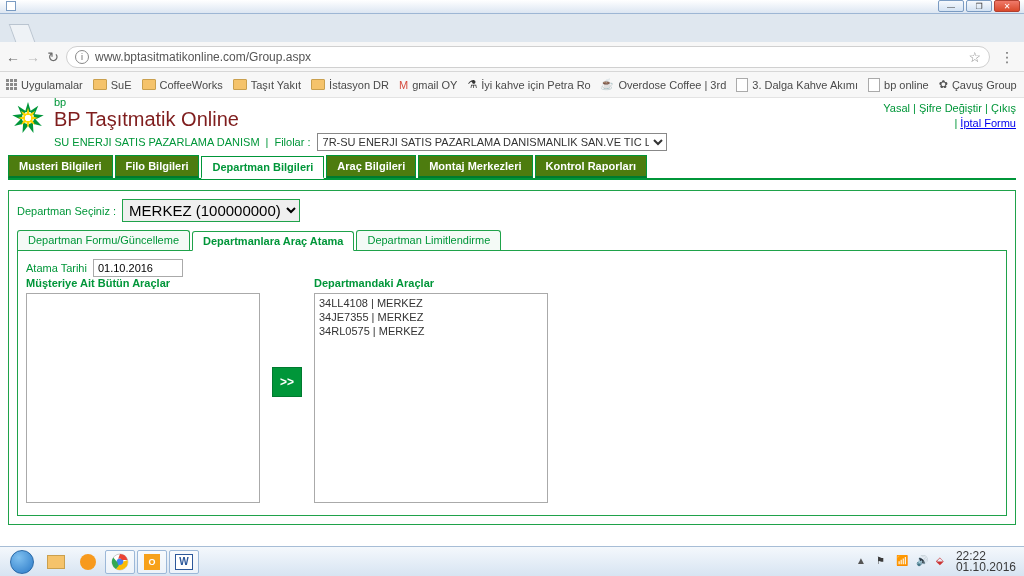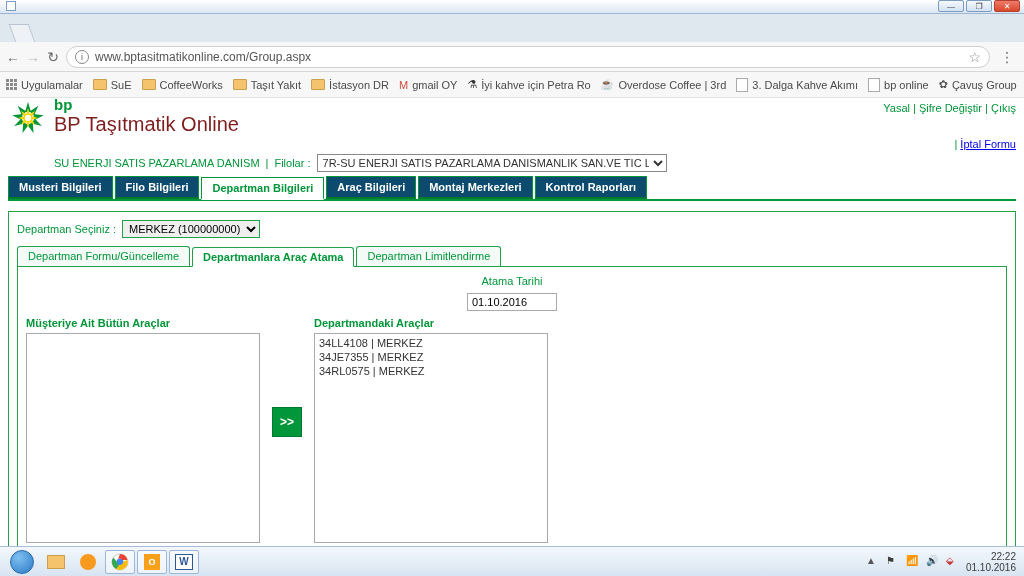--- a/index.html
+++ b/index.html
@@ -39,44 +39,44 @@
   
   .page { padding: 4px 8px 4px 8px; }
   .top-links { text-align:right; font-size:11px; color:#009639; }
   .top-links a{ color:#009639; text-decoration:none; }
   .top-links .sep{ color:#009639; }
   .iptal { text-align:right; color:#009639; font-size:11px; margin-top:2px; }
 
   .header { display:flex; align-items:flex-start; gap:6px; margin-top:-18px; }
   .bp-logo { width:40px; height:40px; }
   .bp-title-block { flex:1; }
-  .bp-name-top { color:#009639; font-size:15px; font-weight:bold; }
+  .bp-name-top { color:#009639; font-size:11px; font-weight:normal; }
   .bp-name-main { color:#7f1d1d; font-size:20px; font-weight:normal; }
-  .sub-row { display:flex; align-items:center; gap:6px; margin-top:18px; font-size:11px; color:#009639; }
+  .sub-row { display:flex; align-items:center; gap:6px; margin-top:2px; font-size:11px; color:#009639; }
   .sub-row .branch-sel { font-size:11px; padding:1px; border:1px solid #888; background:#fff; width:350px; color:#333; }
 
   
   .main-nav { display:flex; margin-top:4px; }
-  .main-nav .nav-btn { background:#0c4a6e; color:#fff; font-weight:bold; font-size:11px; padding:4px 10px; border:1px solid #009639; border-bottom:2px solid #007a2f; margin-right:2px; }
+  .main-nav .nav-btn { background:#4d7c0f; color:#fff; font-weight:bold; font-size:11px; padding:4px 10px; border:1px solid #009639; border-bottom:2px solid #007a2f; margin-right:2px; }
   .main-nav .nav-btn.active { background:#fff; color:#009639; border:1px solid #009639; border-bottom:2px solid #fff; position:relative; top:1px; }
   .nav-underline { height:2px; background:#009639; }
 
   
   .body-frame { border:1px solid #1fa24a; margin-top:10px; padding:8px; }
 
   .dept-row { display:flex; align-items:center; gap:6px; font-size:11px; color:#009639; margin-bottom:8px; }
-  .dept-row select { font-size:11px; border:1px solid #1fa24a; padding:1px 2px; }
+  .dept-row select { font-size:15px; border:1px solid #1fa24a; padding:1px 2px; }
 
   .sub-tabs { display:flex; border-bottom:1px solid #1fa24a; }
   .sub-tab { border:1px solid #1fa24a; border-bottom:none; border-radius:3px 3px 0 0; padding:3px 10px; font-size:11px; color:#009639; background:#f4faf6; margin-right:2px; }
   .sub-tab.active { background:#fff; font-weight:bold; border-bottom:1px solid #fff; position:relative; top:1px; }
 
   .panel { border:1px solid #1fa24a; border-top:none; padding:8px 8px 12px 8px; }
 
-  .date-row { display:flex; align-items:center; gap:6px; font-size:11px; color:#009639; margin-bottom:6px;flex-direction:column; }
+  .date-row { display:flex; align-items:center; gap:6px; font-size:11px; color:#009639; margin-bottom:0; }
   .date-row input { width:90px; font-size:11px; border:1px solid #aaa; padding:2px 4px; }
 
   .lists-row { display:flex; gap:12px; align-items:flex-start; }
   .list-col { display:flex; flex-direction:column; }
   .list-label { font-size:11px; font-weight:bold; color:#009639; margin-bottom:4px; }
   .listbox { width:234px; height:210px; border:1px solid #aaa; background:#fff; font-size:11px; padding:2px; overflow-y:scroll; color:#333; }
   .listbox .item { padding:1px 2px; }
 
   .transfer-col { display:flex; align-items:center; justify-content:center; height:210px; }
   .transfer-btn { width:30px; height:30px; background:#009639; color:#fff; border:1px solid #007a2f; font-size:12px; font-weight:bold; display:flex; align-items:center; justify-content:center; }
@@ -86,21 +86,21 @@
   .footer a{ color:#009639; text-decoration:none; }
 
   
   .taskbar { position:absolute; bottom:0; left:0; right:0; height:30px; background:linear-gradient(#f4f8fc,#d7e4f2); border-top:1px solid #a7bdd6; display:flex; align-items:center; padding:0 4px; }
   .start { width:36px; height:26px; display:flex; align-items:center; justify-content:center; }
   .start .orb{ width:24px; height:24px; border-radius:50%; background: radial-gradient(circle at 35% 30%, #7fc0f0, #2a79c7); border:1px solid #2a6aa8; }
   .task-ic { width:30px; height:24px; border:1px solid transparent; border-radius:2px; display:flex; align-items:center; justify-content:center; margin:0 1px; }
   .task-ic.active{ border:1px solid #9cb8d8; background:rgba(255,255,255,.5); }
   .tray { margin-left:auto; display:flex; align-items:center; gap:6px; font-size:10px; color:#3a3a3a; padding-right:4px; }
   .tray .tray-ic{ width:14px; height:14px; }
-  .clock { text-align:right; line-height:11px; font-size:10px; }
+  .clock { text-align:left; line-height:11px; font-size:12px; }
 </style>
 </head>
 <body>
 
 <div class="win-top">
   <div class="chrome-logo-strip">
       <div class="sq"></div>
     </div>
   <div class="win-btns">
     <div class="win-btn">—</div>

